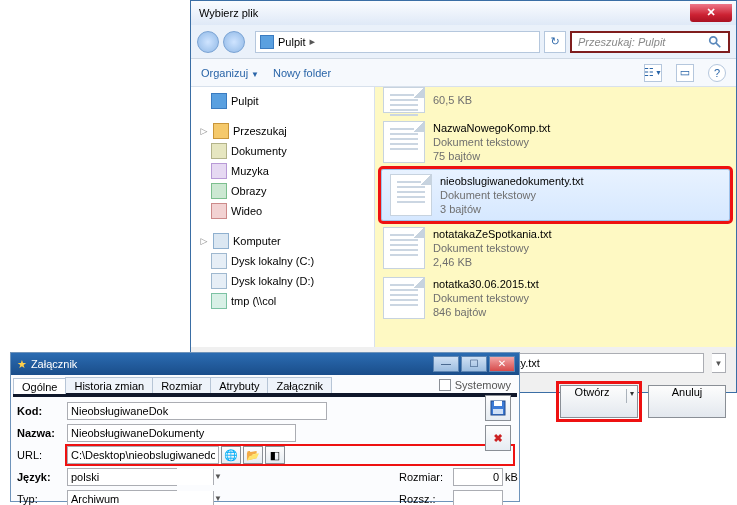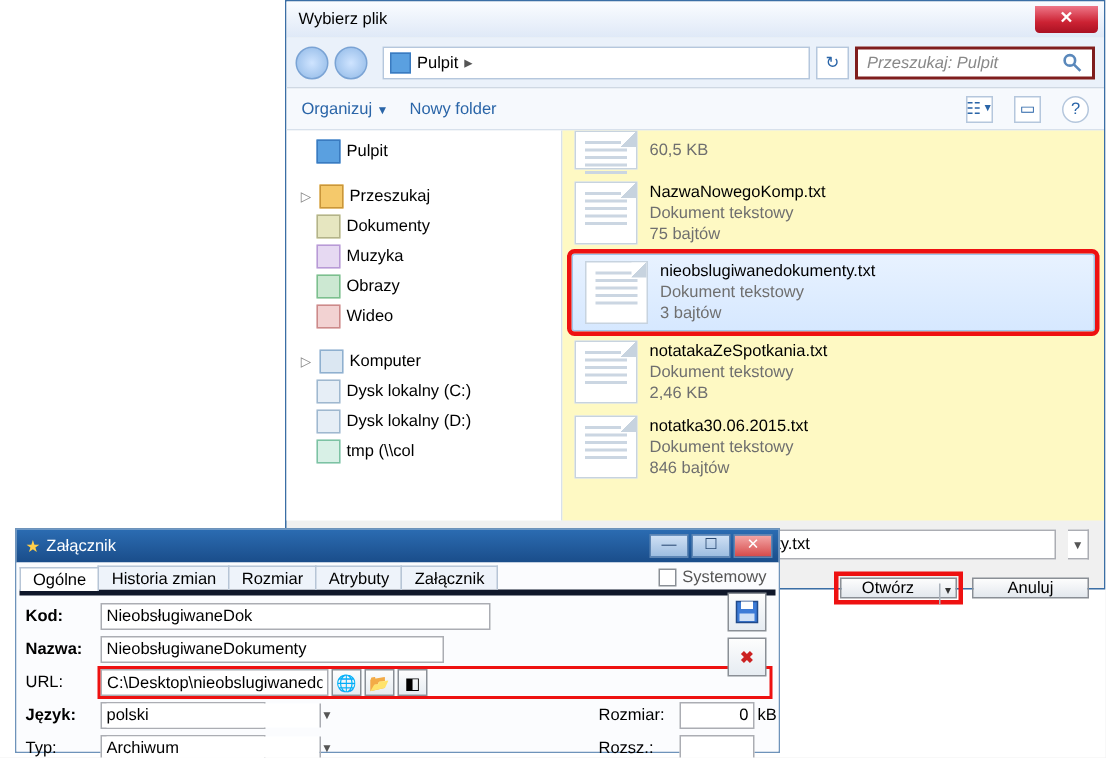--- a/index.html
+++ b/index.html
@@ -54,21 +54,21 @@
 .file-meta .sub{color:#6f6f6f;}
 .file-item.selected{background:linear-gradient(#e8f2ff,#d6e8ff);border:1px solid #9ec3eb;margin:2px 6px;border-radius:2px;}
 .red-box{outline:3px solid #e11;outline-offset:0;}
 
 .name-row{display:flex;align-items:center;gap:8px;padding:6px 10px;}
 .name-row label{color:#000;}
 .name-input{flex:1;height:20px;border:1px solid #abadb3;background:#fff;padding:0 4px;}
 .combo-dd{width:14px;height:20px;border:1px solid #abadb3;border-left:none;background:#fff;display:flex;align-items:center;justify-content:center;color:#555;font-size:8px;}
 
 .btn-row{display:flex;justify-content:flex-end;gap:10px;padding:6px 10px 10px;}
-.diag-btn{width:78px;height:14px;border:1px solid #8a8f96;background:linear-gradient(#fdfdfd,#e3e8ee);cursor:pointer;display:flex;align-items:flex-start;justify-content:center;}
+.diag-btn{width:78px;height:33px;border:1px solid #8a8f96;background:linear-gradient(#fdfdfd,#e3e8ee);cursor:pointer;display:flex;align-items:flex-start;justify-content:center;}
 .diag-btn.split{padding-right:14px;position:relative;}
 .diag-btn.split::after{content:"▾";position:absolute;right:3px;top:3px;font-size:8px;color:#333;border-left:1px solid #aab2bb;padding-left:3px;height:14px;}
 .redframe{outline:3px solid #e11;outline-offset:1px;}
 
 
 .attach-win{position:absolute;left:10px;top:352px;width:510px;height:150px;border:1px solid #6e93ba;background:#f1f5fa;}
 .attach-win .titlebar{height:22px;background:linear-gradient(#2b6cb2,#1a4d8a);color:#fff;display:flex;align-items:center;padding-left:6px;}
 .attach-win .titlebar .star{color:#ffcf4a;margin-right:4px;}
 .attach-win .titlebar .title{flex:1;}
 .attach-win .winbtns{display:flex;gap:2px;margin-right:4px;}

